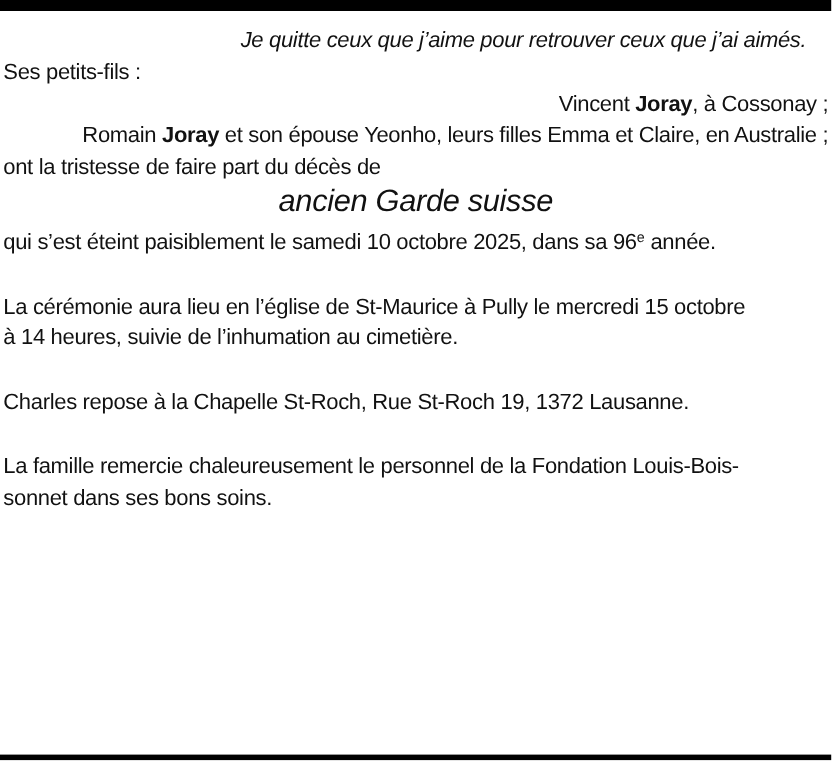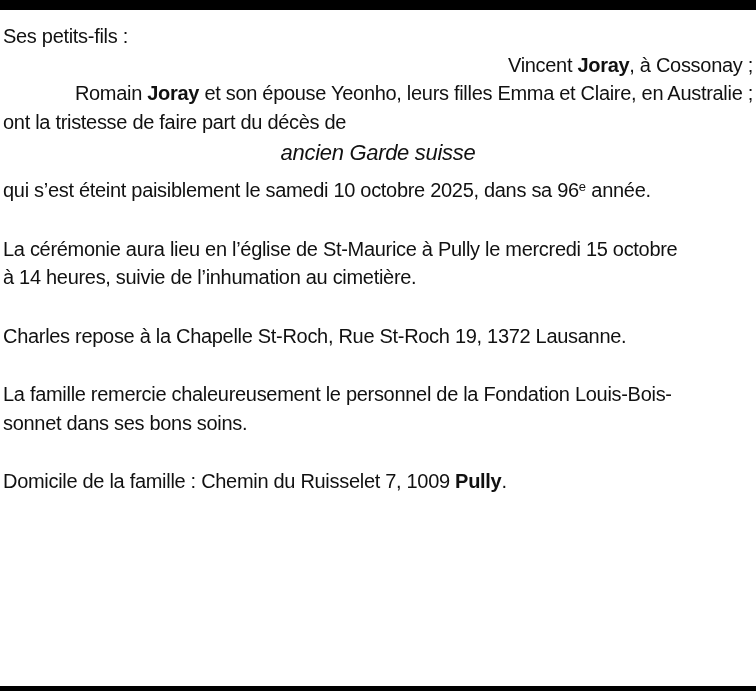--- a/index.html
+++ b/index.html
@@ -51,50 +51,50 @@
     font-weight: 700;
     font-size: 43px;
     line-height: 62px;
     letter-spacing: -1px;
     white-space: nowrap;
     margin-top: 2px;
   }
   .line.subtitle {
     text-align: center;
     font-style: italic;
-    font-size: 22px;
+    font-size: 28px;
     line-height: 34px;
   }
   .line.lead { margin-top: 6px; }
   .spacer { height: 30px; }
   .b { font-weight: 700; }
   sup {
     font-size: 13px;
     line-height: 0;
     vertical-align: 6px;
     letter-spacing: 0;
   }
 </style>
 </head>
 <body>
 
 <div class="page">
   <div class="top-bar"></div>
   <div class="content">
+      <div class="line epigraph"><span>Je quitte ceux que j’aime pour retrouver ceux que j’ai aimés.</span></div>
       <div class="line body"><span>Ses petits-fils :</span></div>
       <div class="line body indent"><span>Vincent </span><span class="b">Joray</span><span>, à Cossonay ;</span></div>
       <div class="line body indent"><span>Romain </span><span class="b">Joray</span><span> et son épouse Yeonho, leurs filles Emma et Claire, en Australie ;</span></div>
       <div class="line body"><span>ont la tristesse de faire part du décès de</span></div>
       <div class="line subtitle"><span>ancien Garde suisse</span></div>
       <div class="line body lead"><span>qui s’est éteint paisiblement le samedi 10 octobre 2025, dans sa 96</span><sup>e</sup><span> année.</span></div>
       <div class="spacer"></div>
       <div class="line body"><span>La cérémonie aura lieu en l’église de St-Maurice à Pully le mercredi 15 octobre</span></div>
       <div class="line body"><span>à 14 heures, suivie de l’inhumation au cimetière.</span></div>
       <div class="spacer"></div>
       <div class="line body"><span>Charles repose à la Chapelle St-Roch, Rue St-Roch 19, 1372 Lausanne.</span></div>
       <div class="spacer"></div>
       <div class="line body"><span>La famille remercie chaleureusement le personnel de la Fondation Louis-Bois-</span></div>
       <div class="line body"><span>sonnet dans ses bons soins.</span></div>
       <div class="spacer"></div>
-      <div class="line body"><span>Domicile de la famille : Chemin du Ruisselet 7, 1009 </span><span class="b">Pully</span><span>.</span></div>
     </div>
   <div class="bottom-rule"></div>
 </div>
 
 </body></html>

